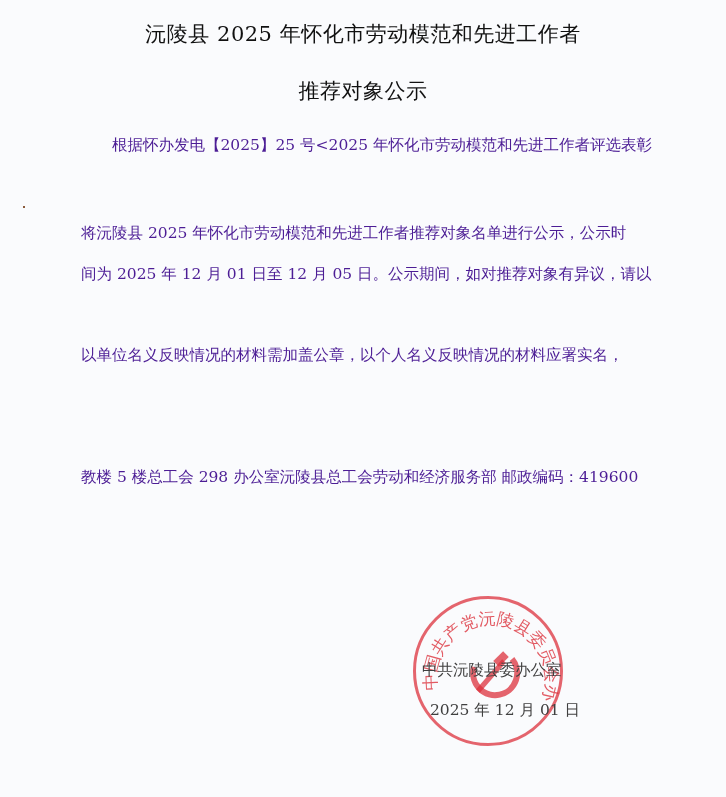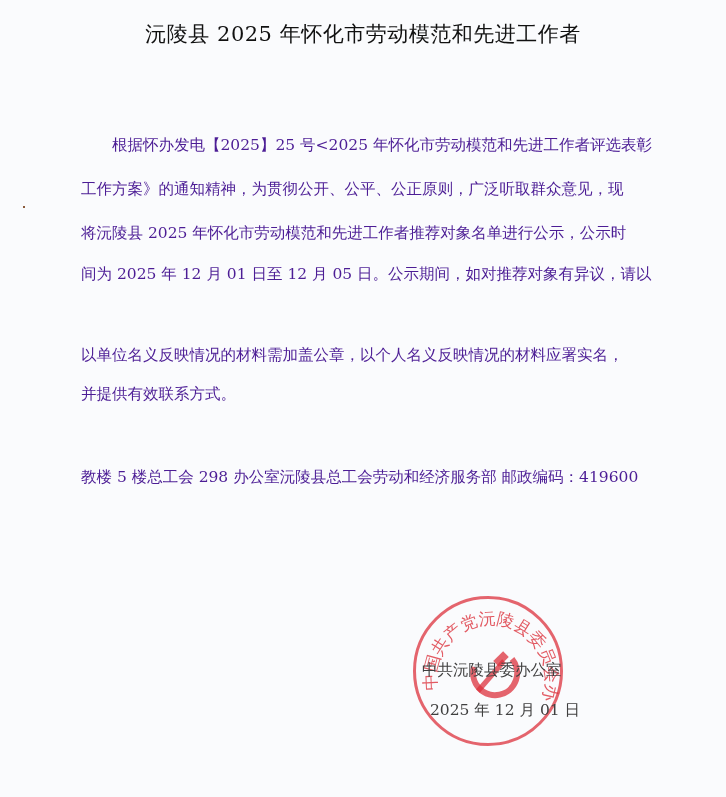--- a/index.html
+++ b/index.html
@@ -35,29 +35,28 @@
     position:absolute; font-size:15.5px; color:#404040; white-space:nowrap;
   }
   .sign.org { left:422px; top:660px; }
   .sign.date { left:430px; top:700px; }
 </style>
 </head>
 <body>
 
 <div class="page">
   <div class="title l1">沅陵县 2025 年怀化市劳动模范和先进工作者</div>
+  <div class="title l2">推荐对象公示</div>
 
   <div class="dot"></div>
 
   <div class="para-line" style="top:135px">　　根据怀办发电【2025】25 号&lt;2025 年怀化市劳动模范和先进工作者评选表彰</div>
-  <div class="para-line" style="top:179px">工作方案》的通知精神，为贯彻公开、公平、公正原则，广泛听取群众意见，现</div>
   <div class="para-line" style="top:223px">将沅陵县 2025 年怀化市劳动模范和先进工作者推荐对象名单进行公示，公示时</div>
   <div class="para-line" style="top:264px">间为 2025 年 12 月 01 日至 12 月 05 日。公示期间，如对推荐对象有异议，请以</div>
   <div class="para-line" style="top:345px">以单位名义反映情况的材料需加盖公章，以个人名义反映情况的材料应署实名，</div>
-  <div class="para-line" style="top:384px">并提供有效联系方式。</div>
 
   <div class="para-line" style="top:467px">教楼 5 楼总工会 298 办公室沅陵县总工会劳动和经济服务部 邮政编码：419600</div>
 
   <div class="stamp">
     <svg width="150" height="150" viewBox="0 0 150 150">
       <defs>
         <path id="ringpath" d="M 22 95 A 55 55 0 1 1 128 95" fill="none"></path>
       </defs>
       <text font-size="17" fill="rgba(220,50,60,0.8)" font-family="DejaVu Serif, serif">
         <textPath href="#ringpath" startOffset="2%">中国共产党沅陵县委员会办公室</textPath>

